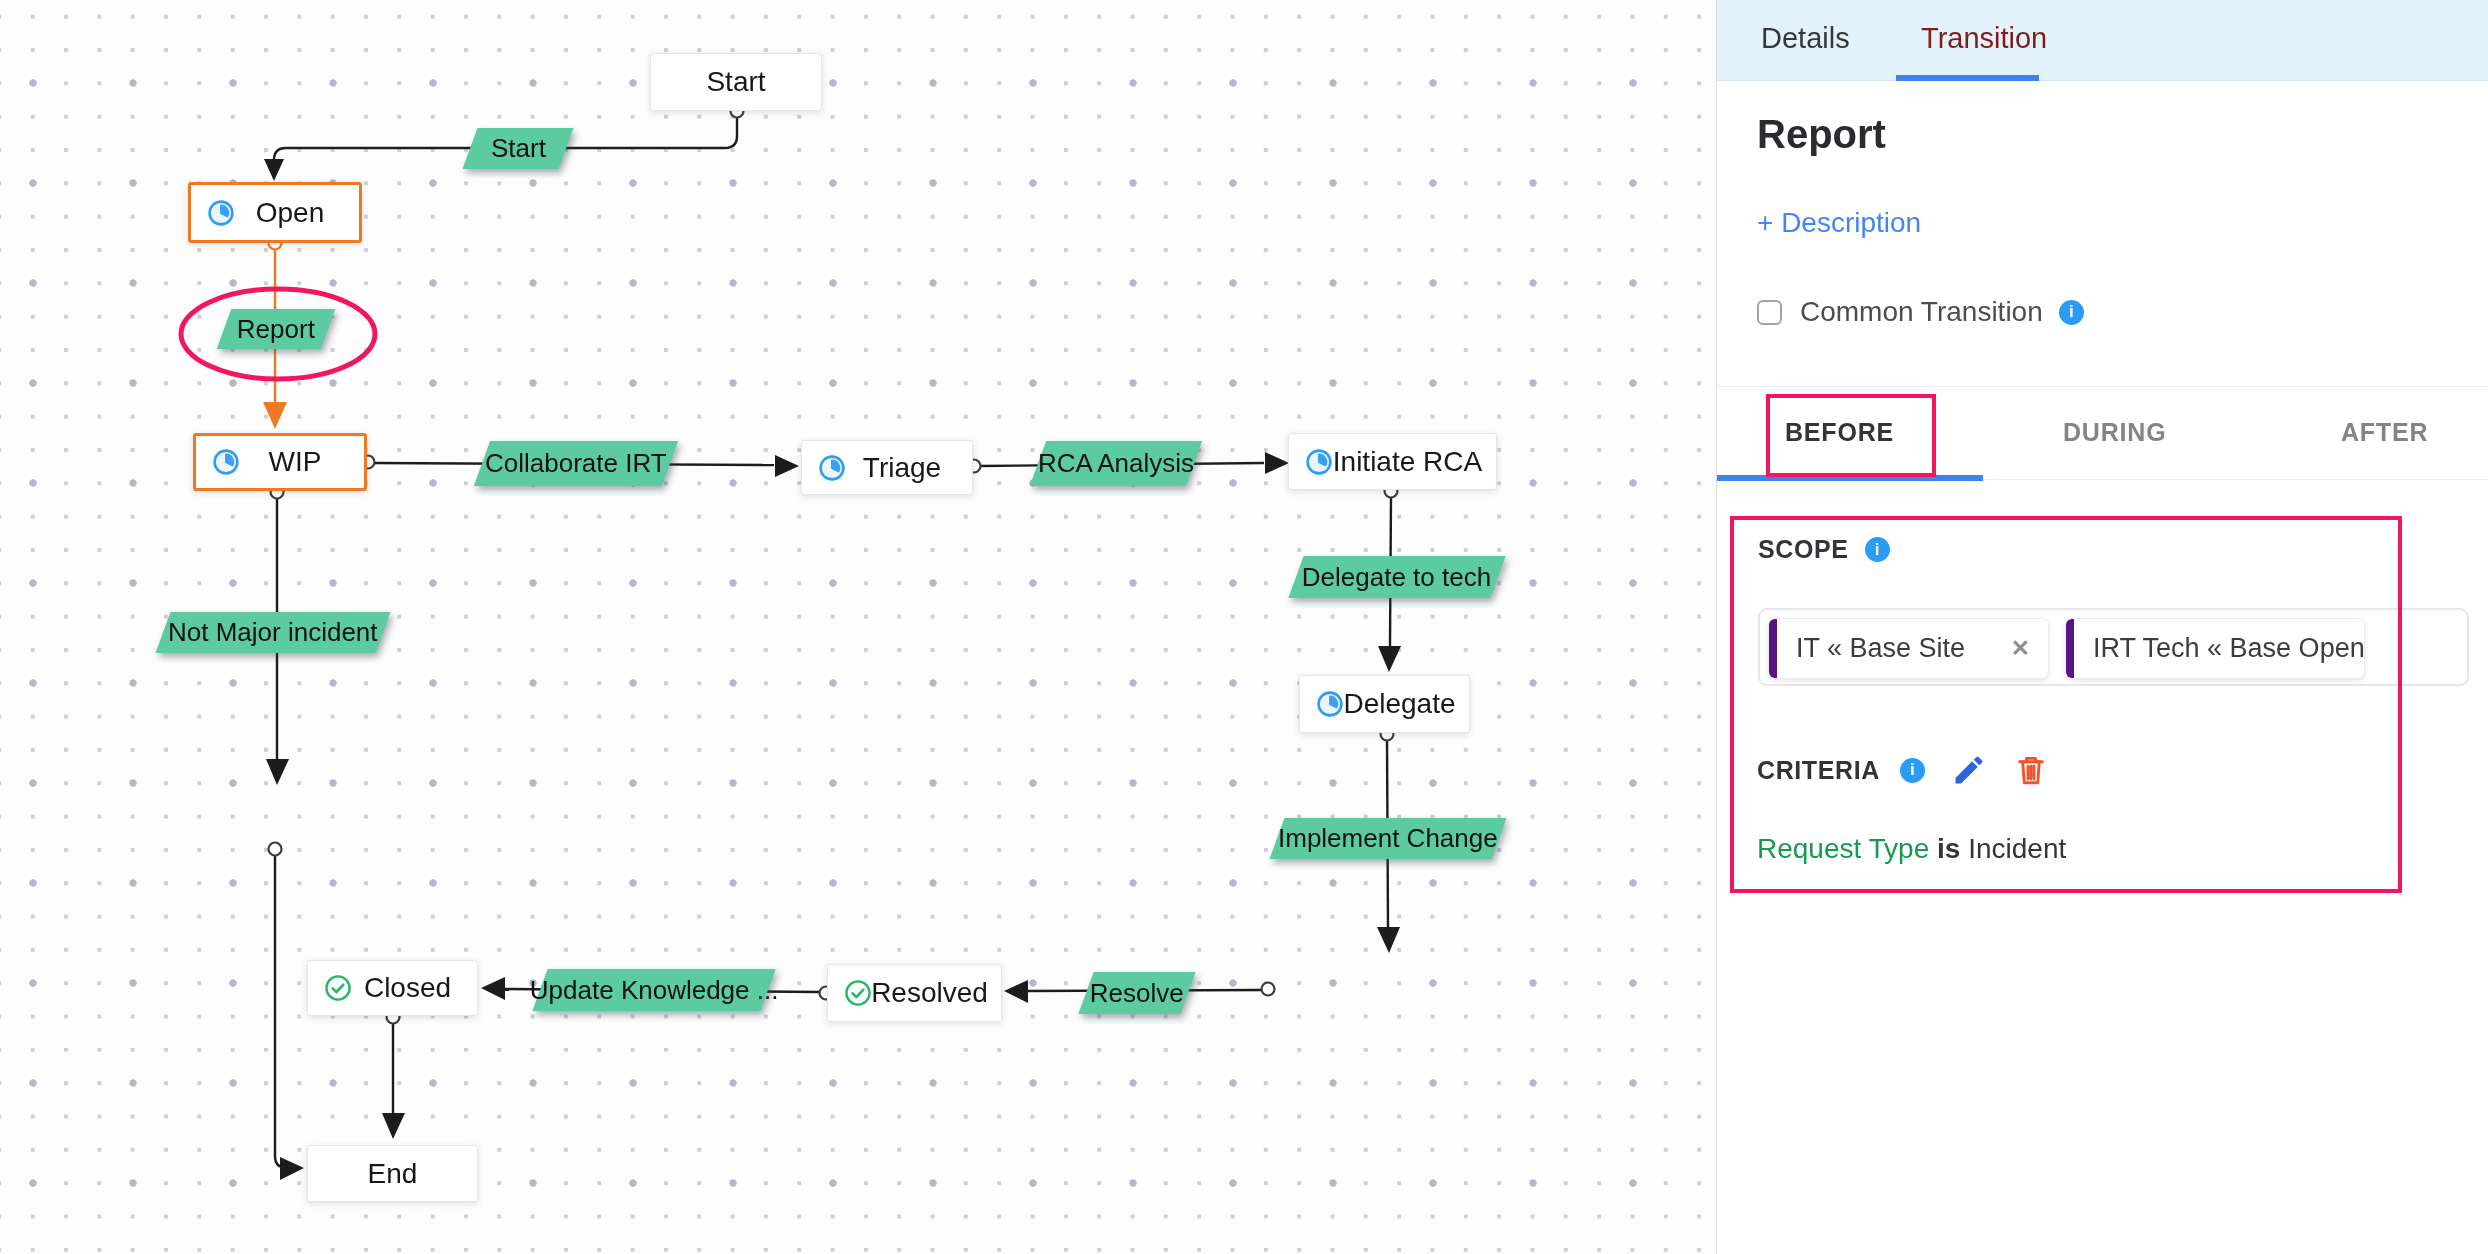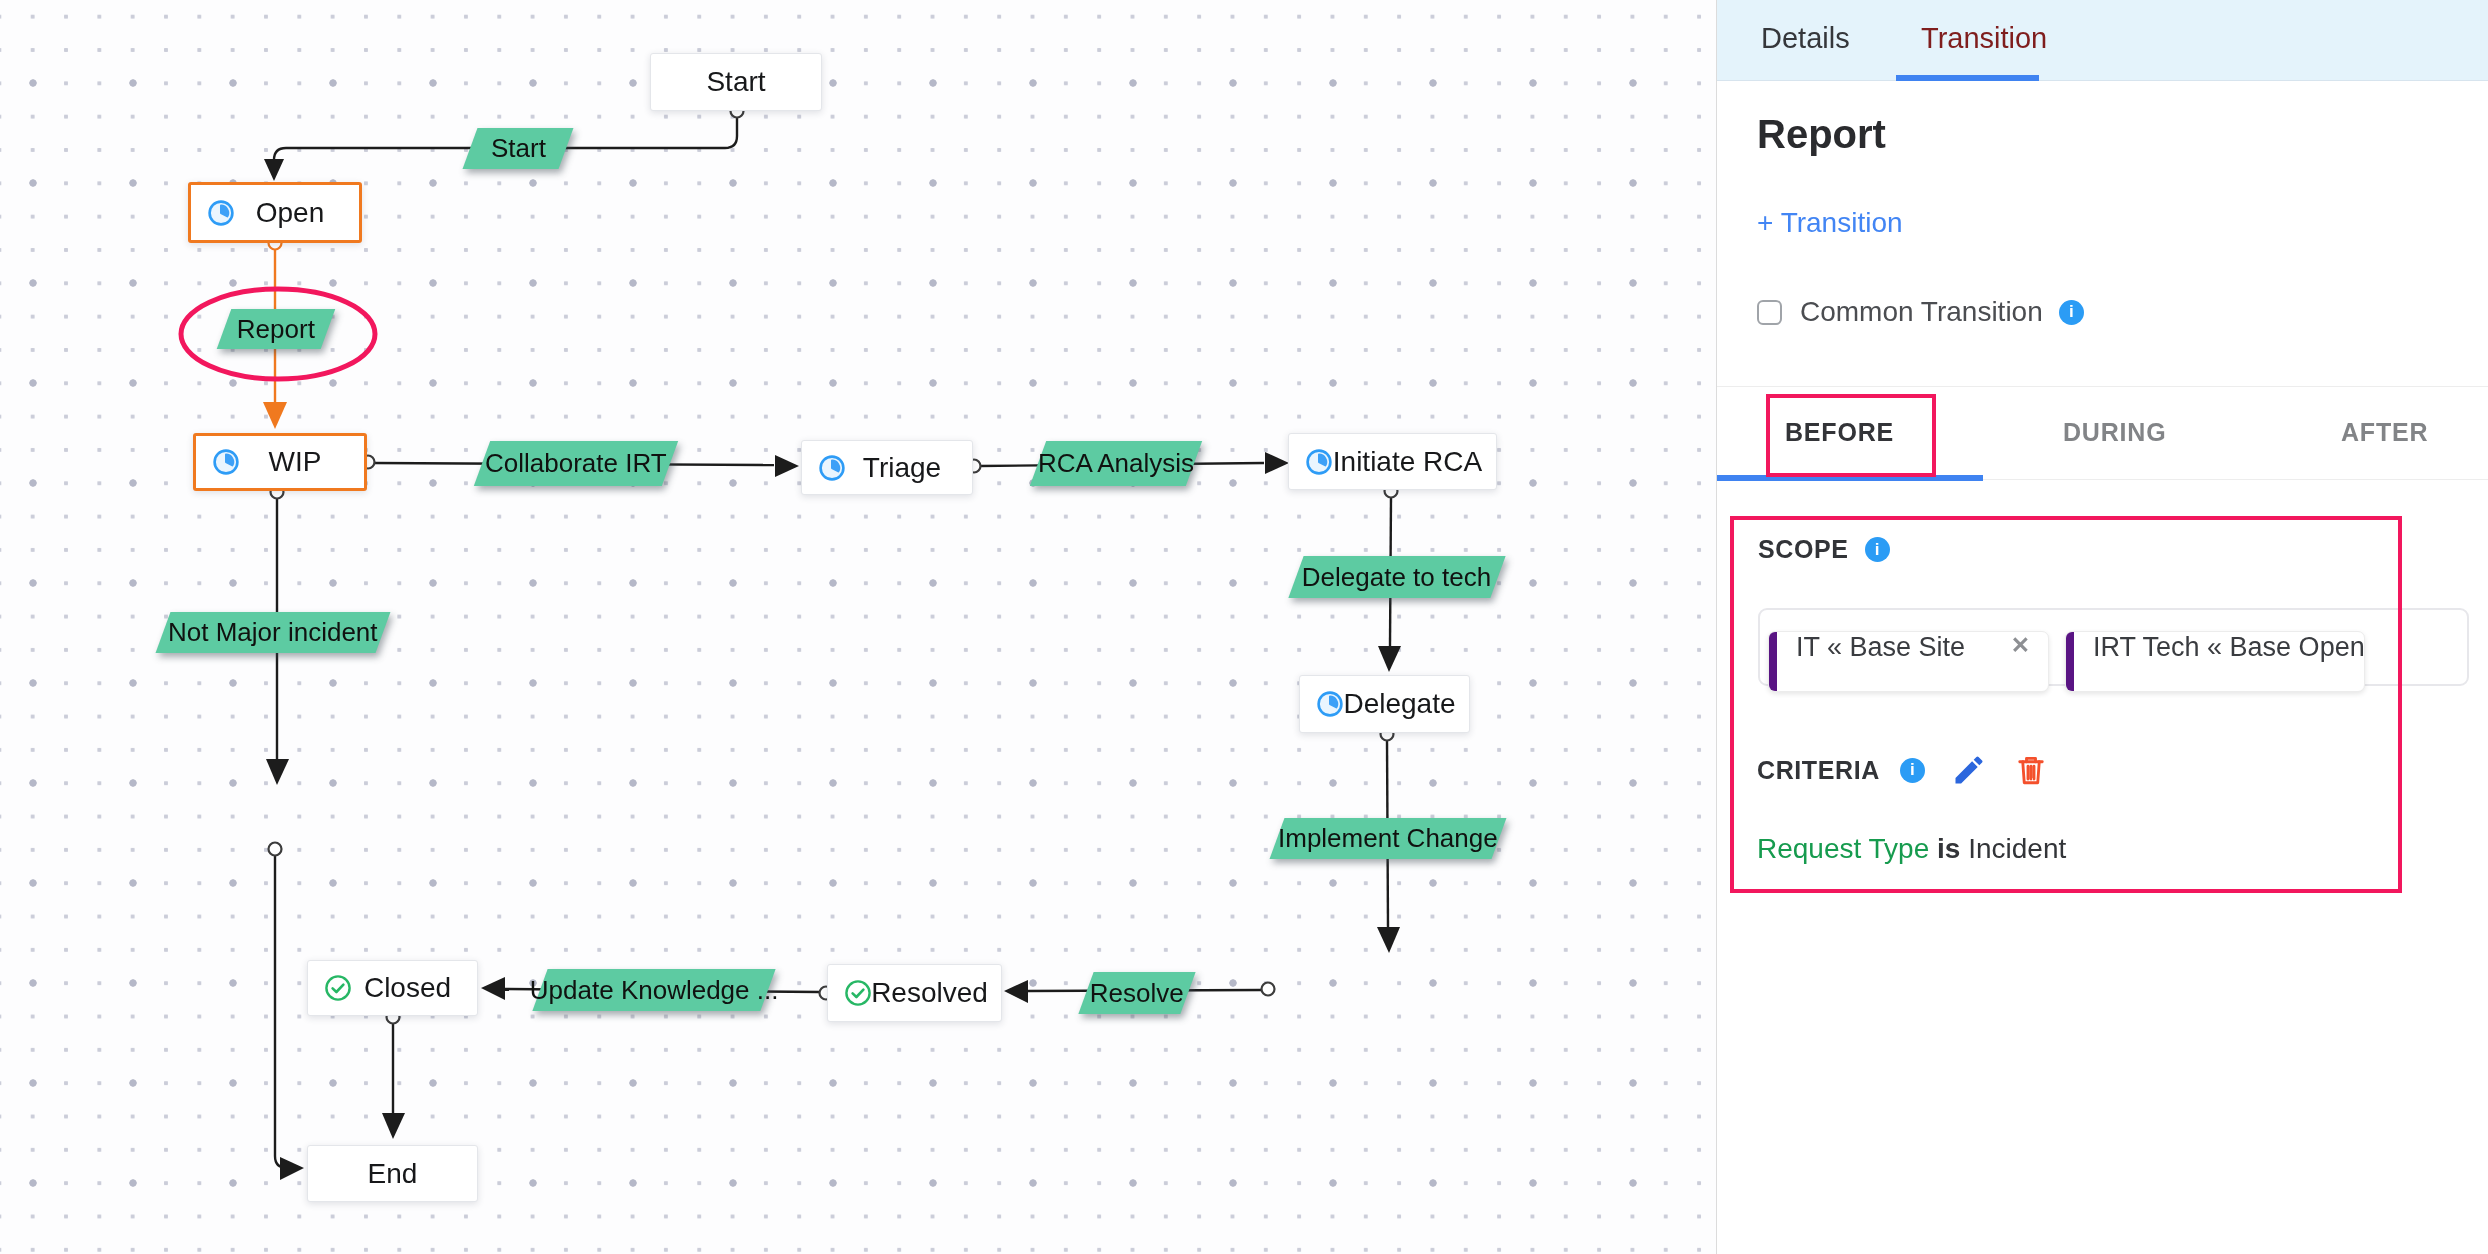--- a/index.html
+++ b/index.html
@@ -92,21 +92,21 @@
   .sec-label { font-size:25px; font-weight:700; letter-spacing:0.6px; color:#323438; }
   .scope-row { position:absolute; left:41px; top:535px; display:flex; align-items:center; gap:16px; }
   .scope-field {
     position:absolute; left:41px; top:608px; width:711px; height:78px;
     border:2px solid #e7e7eb; border-radius:9px; background:#fff;
   }
   .tag {
     position:absolute; top:8px; height:61px; background:#fff;
     border:1px solid #ececec; border-radius:7px;
     box-shadow:0 2px 5px rgba(0,0,0,0.10);
-    display:flex; overflow:hidden;margin-top:13px;
+    display:flex; align-items:center; overflow:hidden;
   }
   .tag .bar { position:absolute; left:0; top:0; width:8px; height:100%; background:#591483; }
   .tag .ttext { margin-left:27px; font-size:27px; color:#3a3c40; white-space:nowrap; }
   .tag .tclose { margin-left:auto; margin-right:18px; font-size:23px; font-weight:700; color:#8d8f93; }
   .tag.t1 { left:8px;  width:281px; }
   .tag.t2 { left:305px; width:300px; }
 
   .criteria-row { position:absolute; left:40px; top:752px; display:flex; align-items:center; }
   .criteria-row .info-dot { margin-left:20px; }
   .act-icon { width:36px; height:36px; margin-left:26px; }
@@ -294,21 +294,21 @@
 
   <div id="panel">
 
     <div id="panel-header">
       <span class="htab details">Details</span>
       <span class="htab transition">Transition</span>
       <div class="htab-underline"></div>
     </div>
 
     <div class="p-title">Report</div>
-    <a class="p-desc">+ Transition</a>
+    <a class="p-desc">+ Description</a>
 
     <div class="p-common">
       <span class="cbox"></span>
       <span class="clabel">Common Transition</span>
       <span class="info-dot">i</span>
     </div>
 
     <div class="phase-row">
       <span class="ptab before">BEFORE</span>
       <span class="ptab during">DURING</span>

